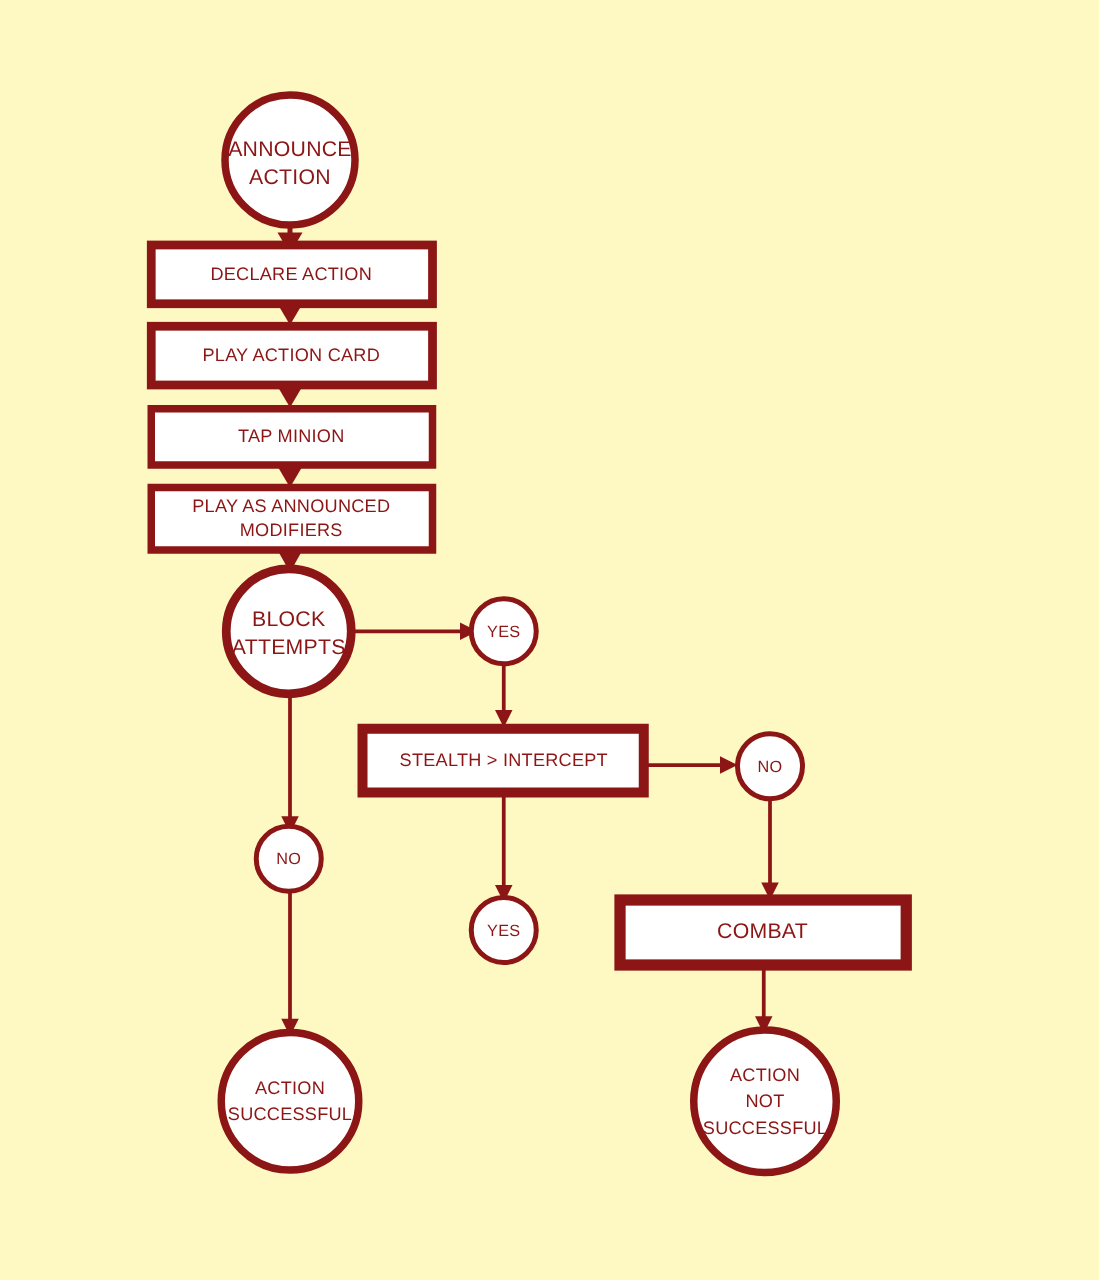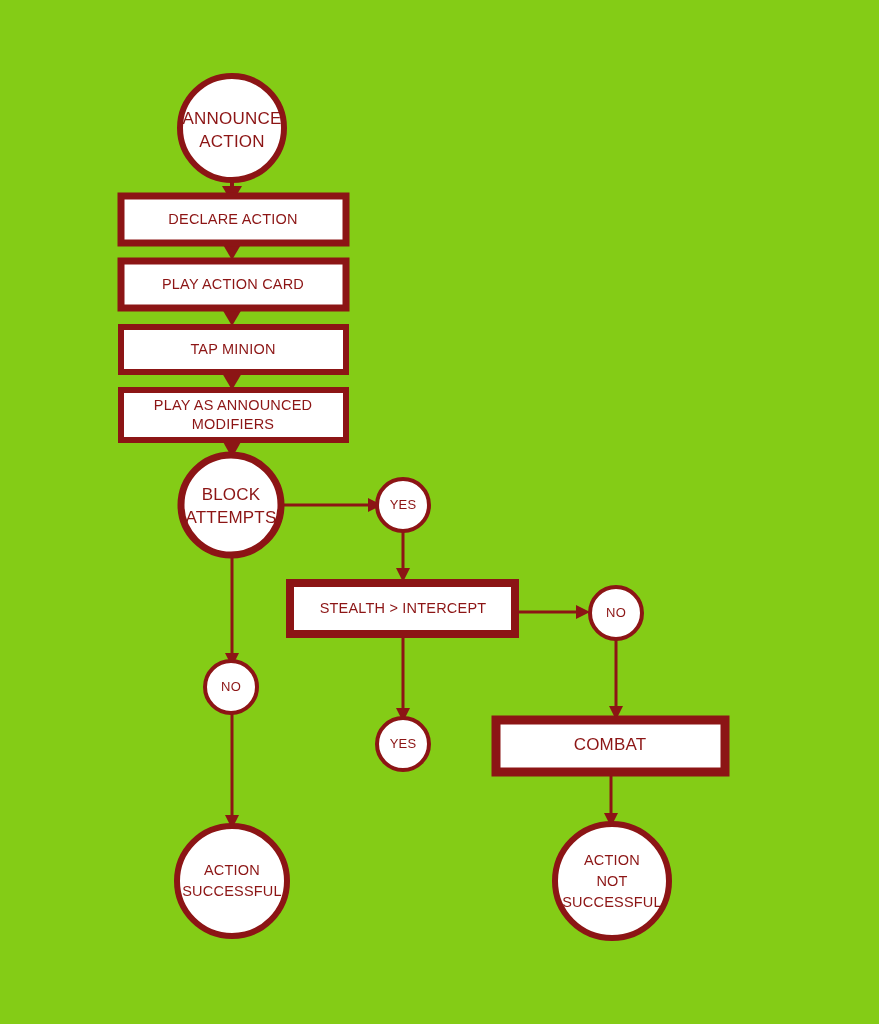--- a/index.html
+++ b/index.html
@@ -10,21 +10,21 @@
   body {
     width: 879px;
     height: 1024px;
     font-family: "Liberation Sans", sans-serif;
     overflow: hidden;
   }
   #flowchart-root {
     position: relative;
     width: 879px;
     height: 1024px;
-    background: #84cc16;
+    background: #fef9c3;
   }
   svg.diagram {
     display: block;
     width: 879px;
     height: 1024px;
   }
   .node-shape {
     fill: #ffffff;
   }
   .node-label {

